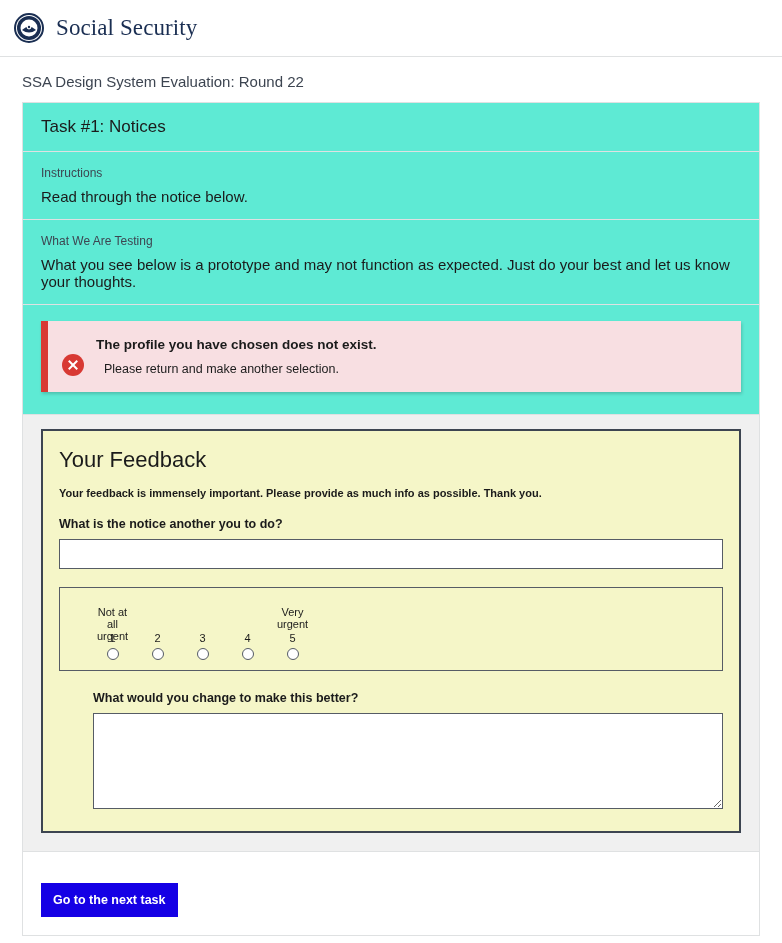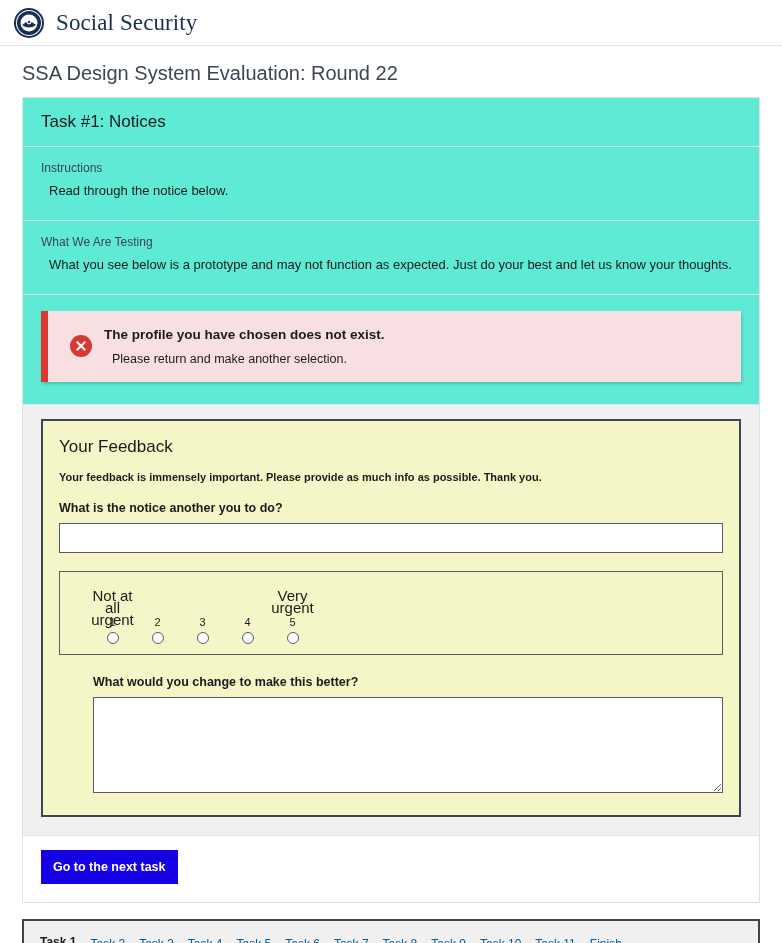--- a/index.html
+++ b/index.html
@@ -10,21 +10,21 @@
     font-family: "Liberation Sans", sans-serif;
     color: #1b1b1b;
   }
   body {
     width: 782px;
     min-height: 943px;
   }
 
   
   .site-header {
-    height: 46px;
+    height: 57px;
     border-bottom: 1px solid #dfe1e2;
     display: flex;
     align-items: center;
     padding: 0 14px;
     background: #fff;
   }
   .ssa-seal {
     width: 30px;
     height: 30px;
     border-radius: 50%;
@@ -42,21 +42,21 @@
     margin-left: 12px;
     font-size: 23px;
     color: #1a2e52;
     font-family: "Liberation Serif", serif;
     font-weight: normal;
     letter-spacing: .1px;
   }
 
   
   .page-subtitle {
-    font-size: 20px;
+    font-size: 15px;
     color: #3d4551;
     padding: 16px 20px 12px 22px;
   }
 
   .card-wrap {
     margin: 0 22px;
     border: 1px solid #dfe1e2;
     background: #5eead4;
   }
   .card-title {
@@ -69,36 +69,36 @@
     padding: 12px 18px 14px 18px;
     border-bottom: 1px solid #dfe1e2;
   }
   .section h3 {
     margin: 2px 0 8px 0;
     font-size: 12px;
     font-weight: normal;
     color: #3d4551;
   }
   .section p {
-    margin: 8px;
-    font-size: 13px;
+    margin: 0;
+    font-size: 15px;
     color: #1b1b1b;
   }
 
   
   .alert-section {
     padding: 16px 18px 22px 18px;
     border-bottom: 1px solid #dfe1e2;
   }
   .alert {
     background: #f8dfe2;
     border-left: 7px solid #d83933;
-    padding: 14px 14px 16px 22px;
-    display: flex;
-    align-items: center;
+    padding: 14px 14px 16px 14px;
+    display: flex;
+    align-items: flex-end;
     box-shadow: 1px 2px 3px rgba(0,0,0,.18);
   }
   .alert-icon {
     width: 22px;
     height: 22px;
     border-radius: 50%;
     background: #d83933;
     flex: 0 0 auto;
     position: relative;
     margin-top: 1px;
@@ -133,21 +133,21 @@
     padding: 14px 18px 18px 18px;
     border-bottom: 1px solid #dfe1e2;
   }
   .feedback {
     background: #f5f6c8;
     border: 2px solid #3d4551;
     padding: 14px 16px 18px 16px;
   }
   .feedback h2 {
     margin: 2px 0 14px 0;
-    font-size: 17px;
+    font-size: 22px;
     font-weight: normal;
     color: #1b1b1b;
   }
   .feedback-lead {
     font-size: 11px;
     font-weight: bold;
     margin: 0 0 18px 0;
   }
   .field-label {
     display: block;
@@ -182,21 +182,21 @@
   }
   .scale-item {
     width: 45px;
     text-align: center;
     font-size: 10.5px;
     color: #1b1b1b;
   }
   .scale-anchor {
     height: 26px;
     line-height: 12px;
-    font-size: 15px;
+    font-size: 11px;
   }
   .scale-num { margin-bottom: 3px; font-size: 11px; }
   .scale-radio {
     width: 12px;
     height: 12px;
     border: 1px solid #565c65;
     border-radius: 50%;
     background: #fff;
     display: inline-block;
     vertical-align: middle;
@@ -208,21 +208,21 @@
     background: #fff;
     font-size: 13px;
     padding: 5px 6px;
     resize: vertical;
     font-family: "Liberation Sans", sans-serif;
   }
   .field-block { margin-top: 20px; margin-left: 34px; }
 
   
   .action-row {
-    padding: 14px 18px 18px 18px;
+    padding: 31px 18px 18px 18px;
     background: #fff;
   }
   .btn-primary {
     background: #1500e5;
     color: #ffffff;
     border: none;
     font-size: 12.5px;
     font-weight: bold;
     padding: 10px 12px;
     cursor: pointer;

